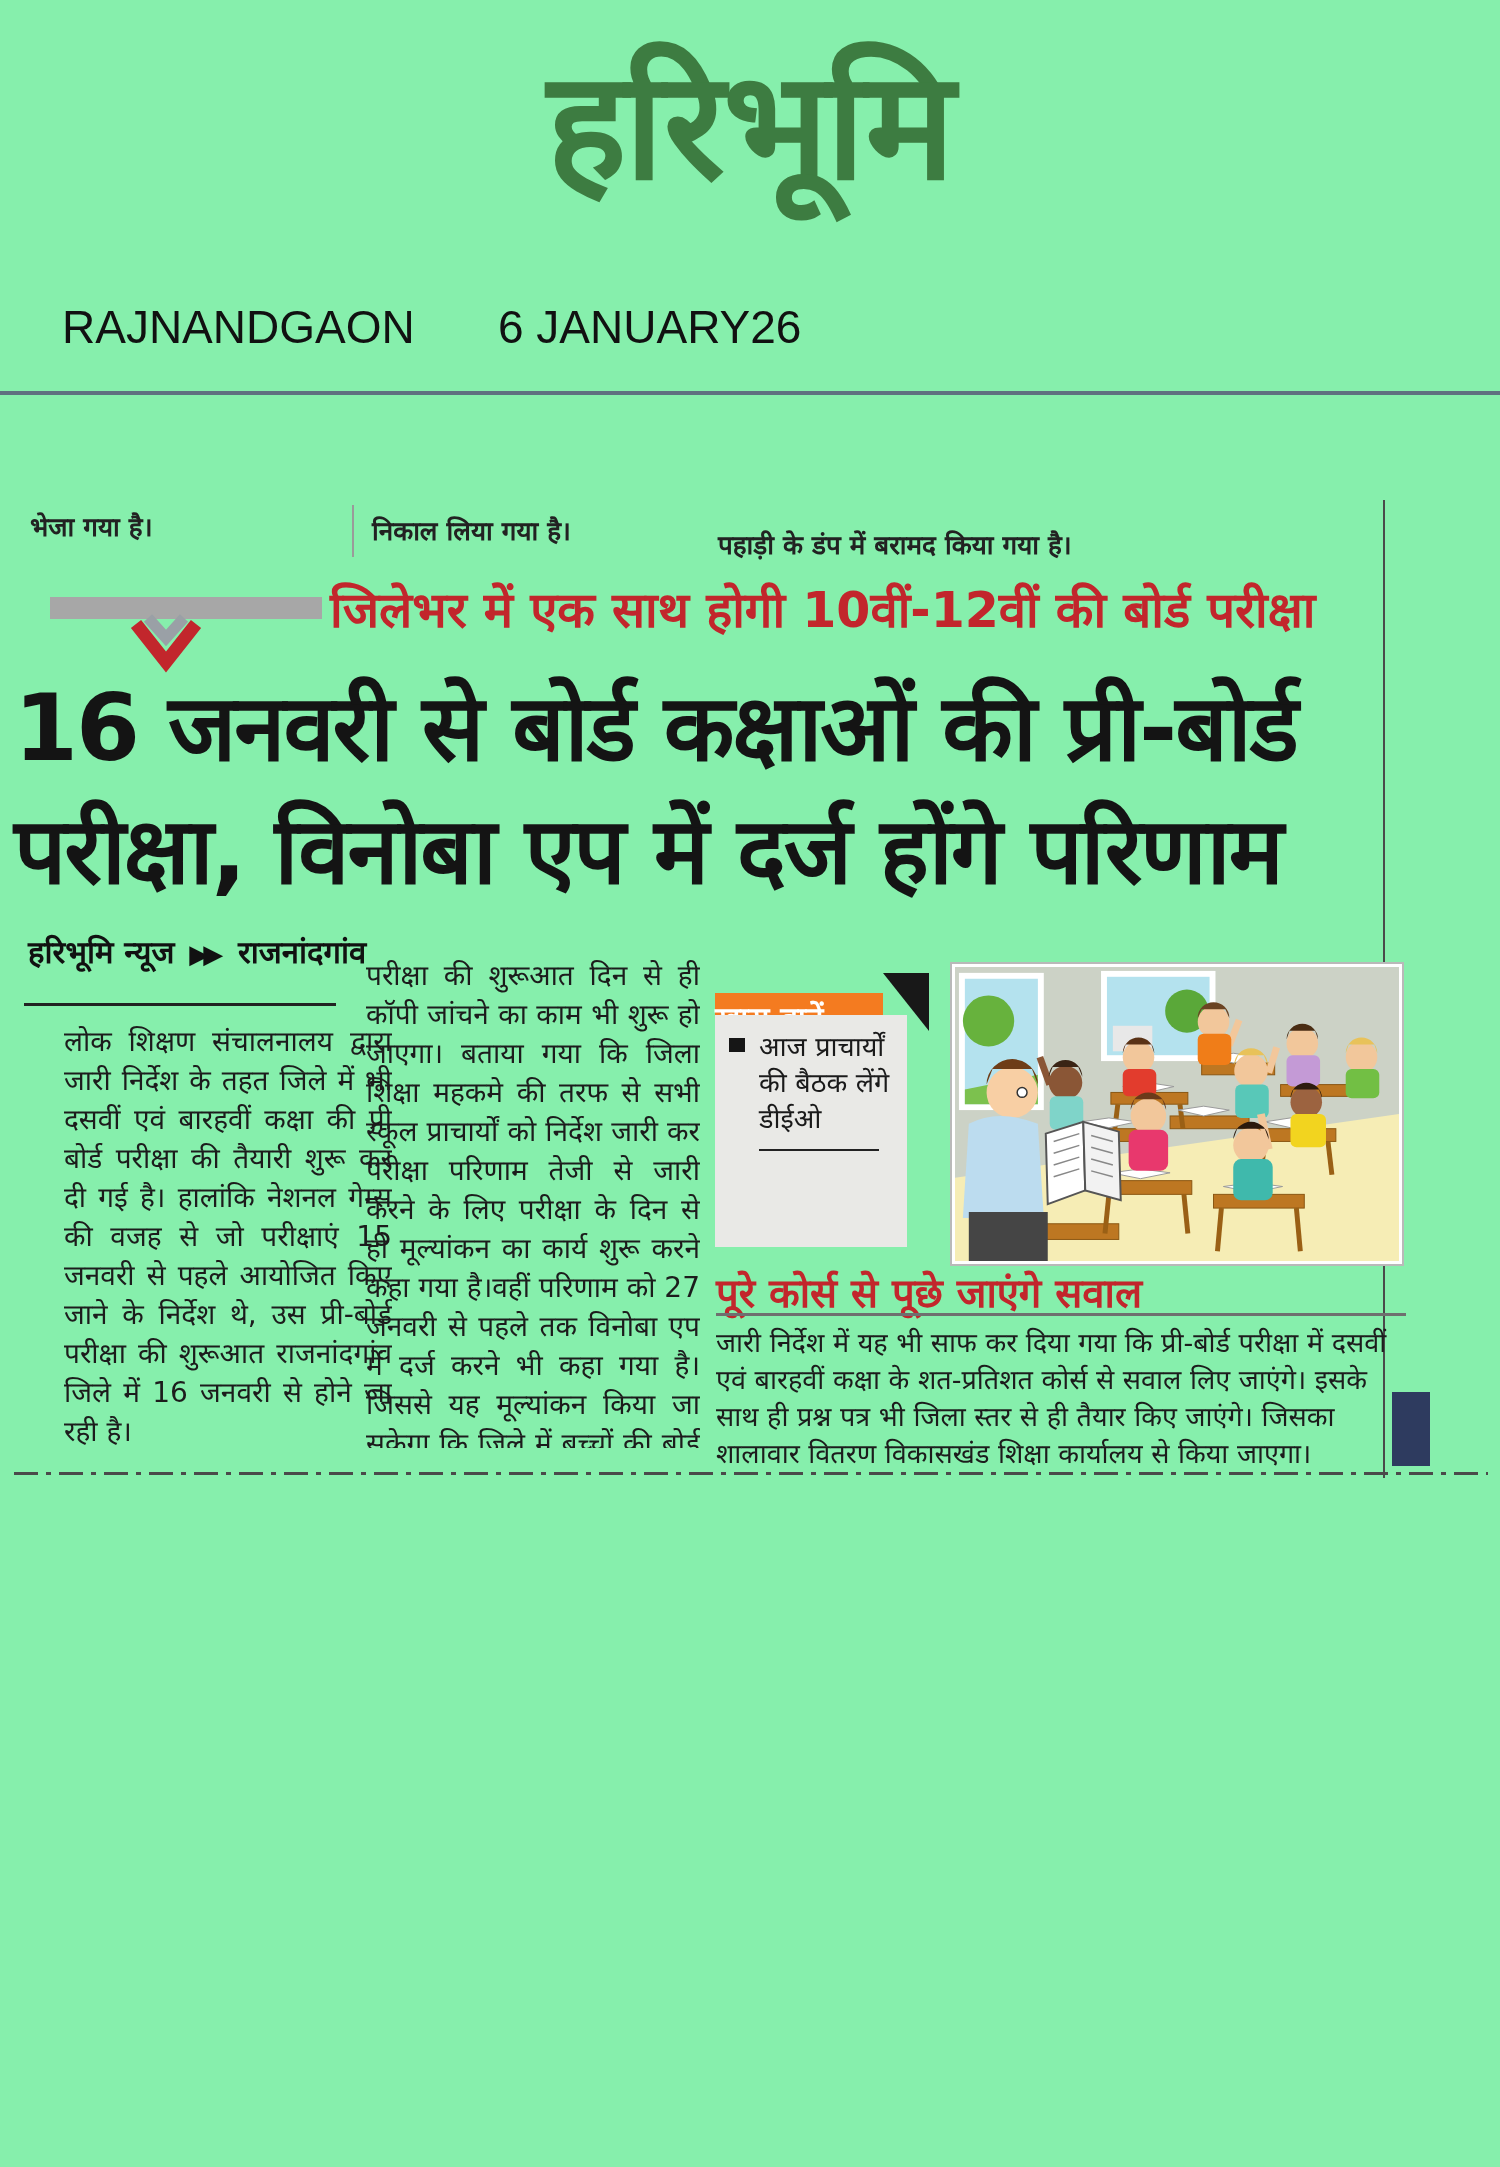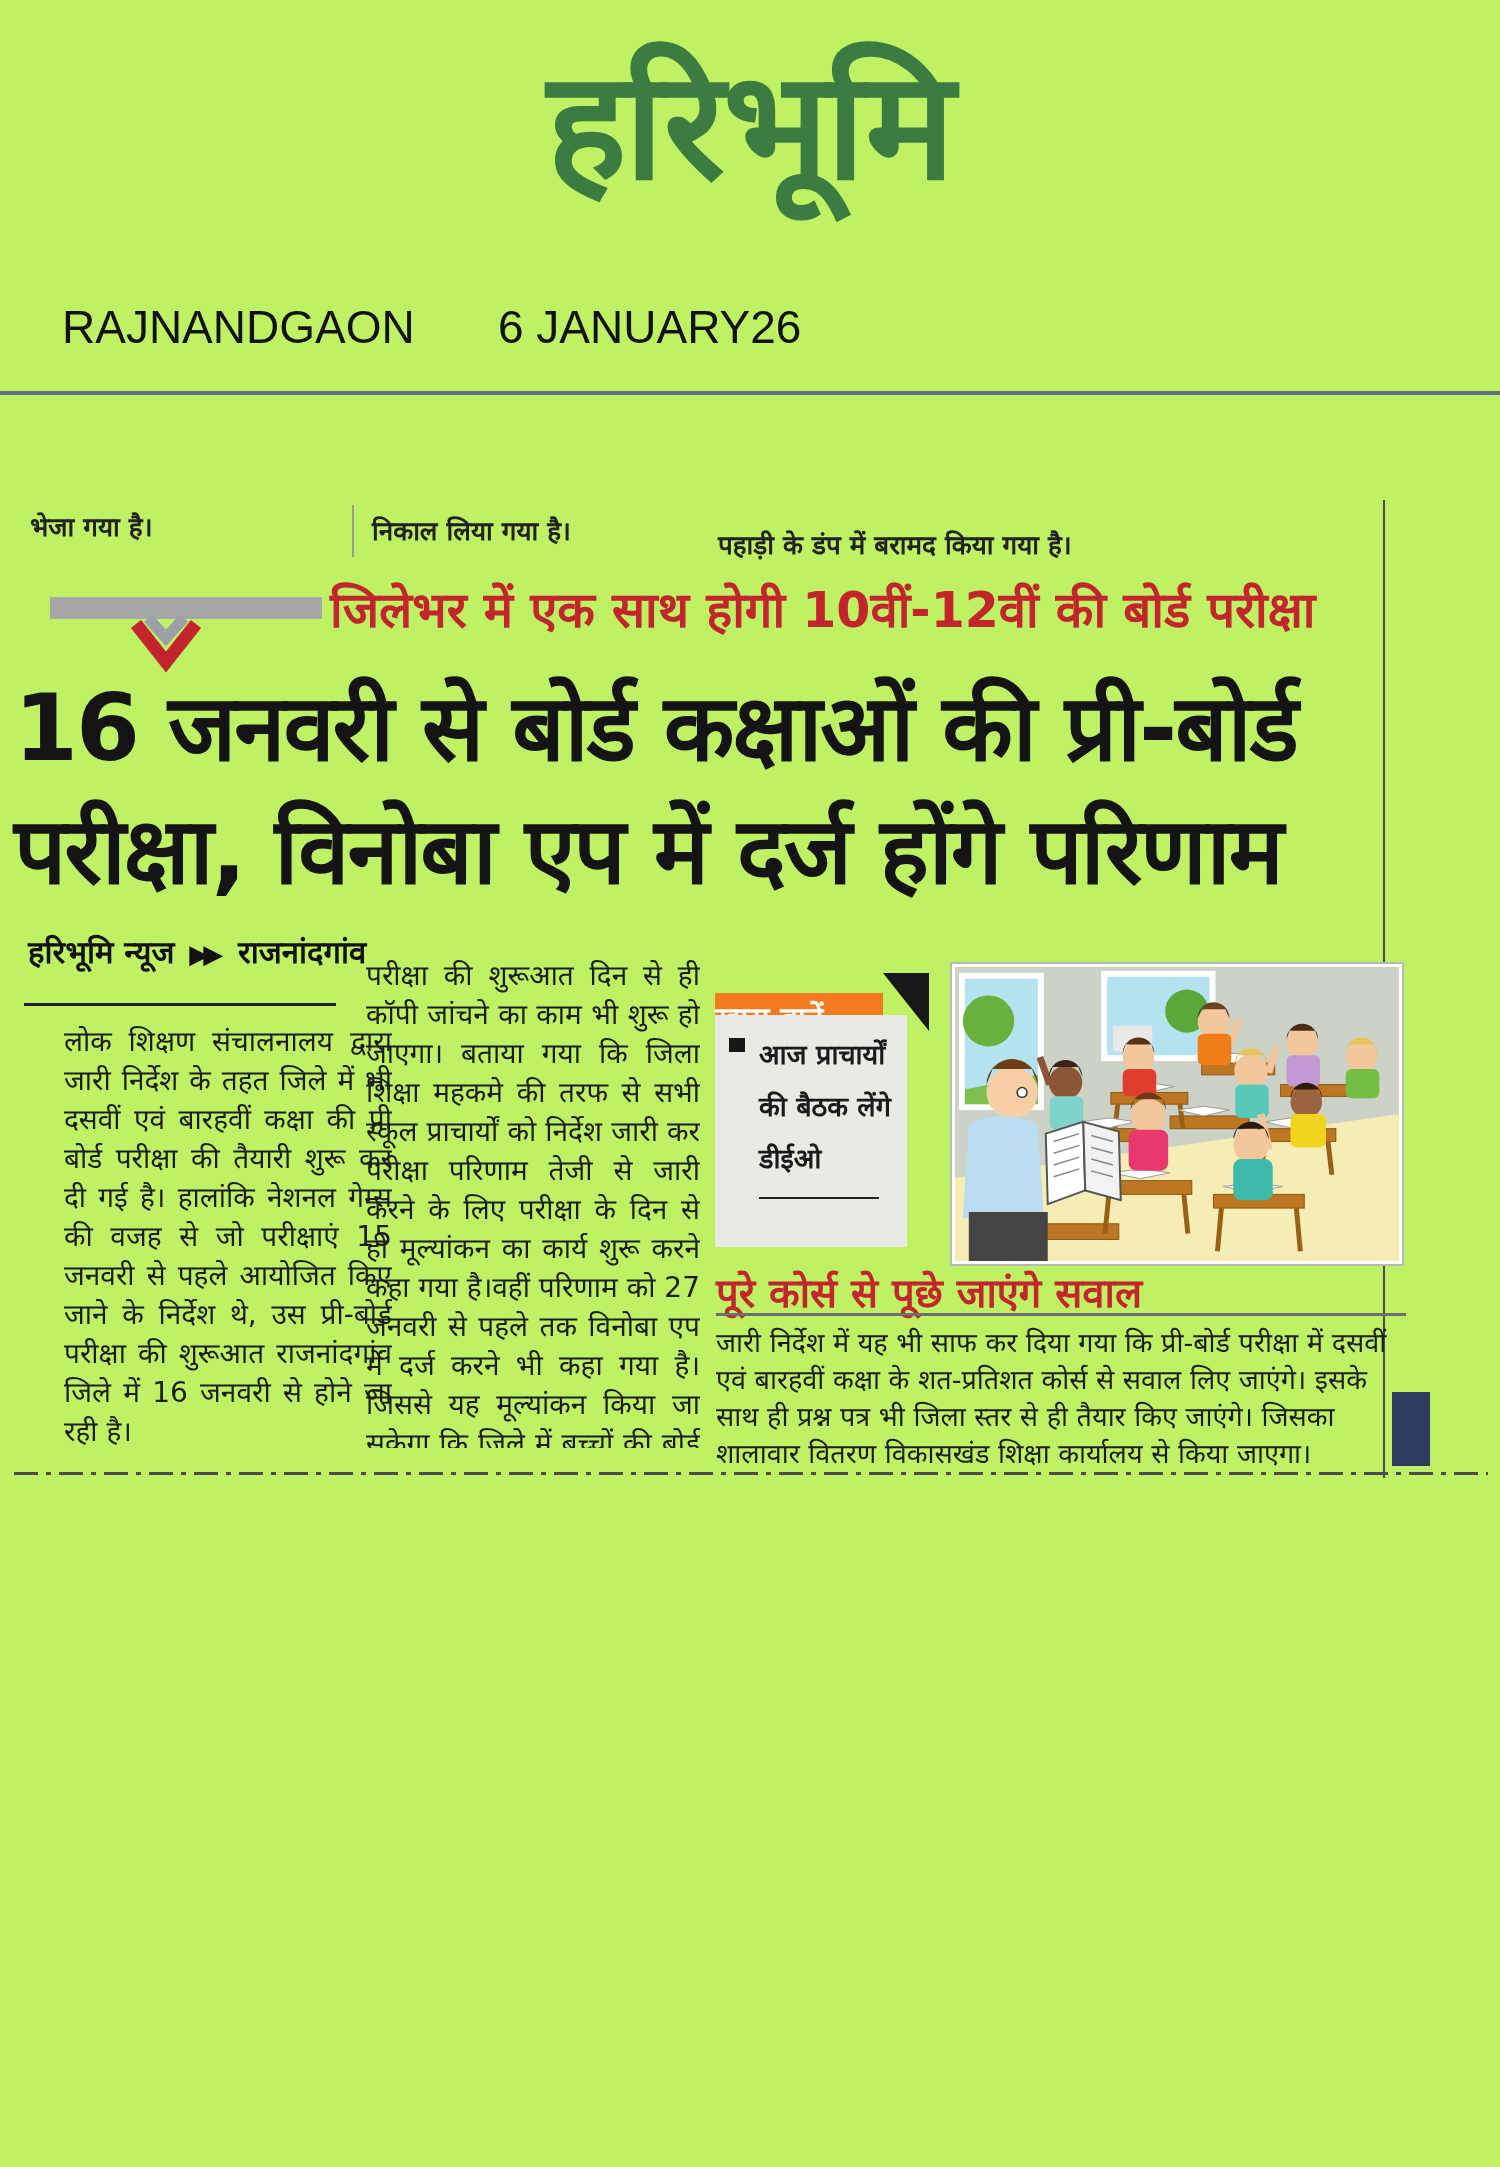--- a/index.html
+++ b/index.html
@@ -1,21 +1,21 @@
 <!DOCTYPE html>
 <html><head>
 <meta charset="utf-8">
 <style>
   * { margin: 0; padding: 0; box-sizing: border-box; }
   body { background: #ffffff; font-family: "DejaVu Sans", sans-serif; }
   .page {
     position: relative;
     width: 1500px;
     height: 2167px;
-    background: #bef264;
+    background: #86efac;
     overflow: hidden;
   }
   .abs { position: absolute; }
 
   
   .masthead {
     top: 18px; left: 0; width: 100%;
     text-align: center;
     font-size: 150px;
     font-weight: 700;
@@ -96,21 +96,21 @@
     top: 973px; left: 883px;
     width: 0; height: 0;
     border-top: 58px solid #181818;
     border-left: 46px solid transparent;
   }
   .hl-body {
     top: 1015px; left: 715px; width: 192px; height: 232px;
     background: #e9e9e6; padding: 14px 8px 8px 10px;
   }
   .hl-item {
-    font-size: 27px; font-weight: 700; line-height: 52px; color: #1a1a1a;
+    font-size: 27px; font-weight: 400; line-height: 36px; color: #1a1a1a;
     position: relative; padding-left: 34px;
   }
   .hl-item .bullet {
     position: absolute; left: 4px; top: 9px;
     width: 16px; height: 14px; background: #161616;
   }
   .hl-divider { margin: 12px 0 12px 34px; width: 120px; height: 2px; background: #222; }
 
   
   .cartoon {

